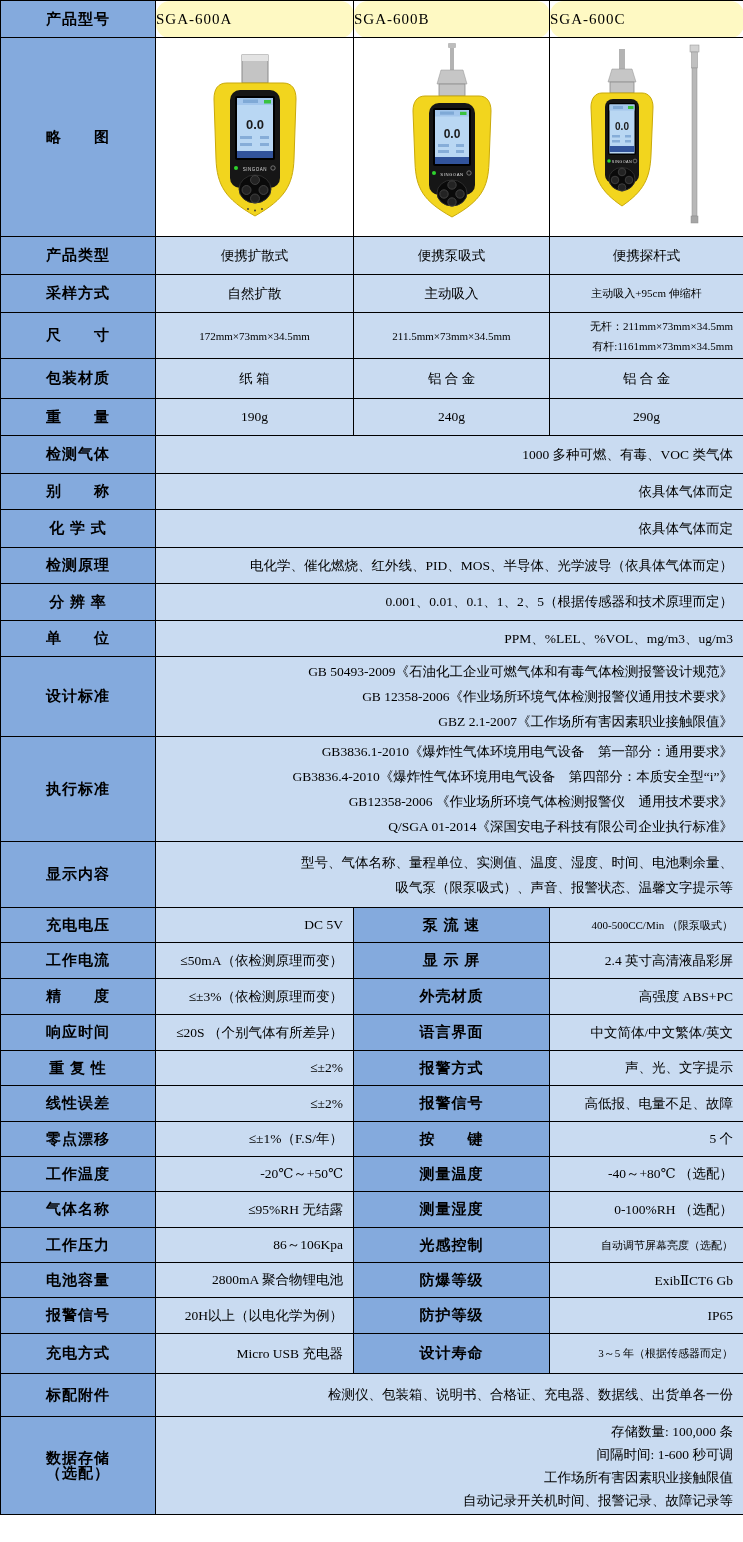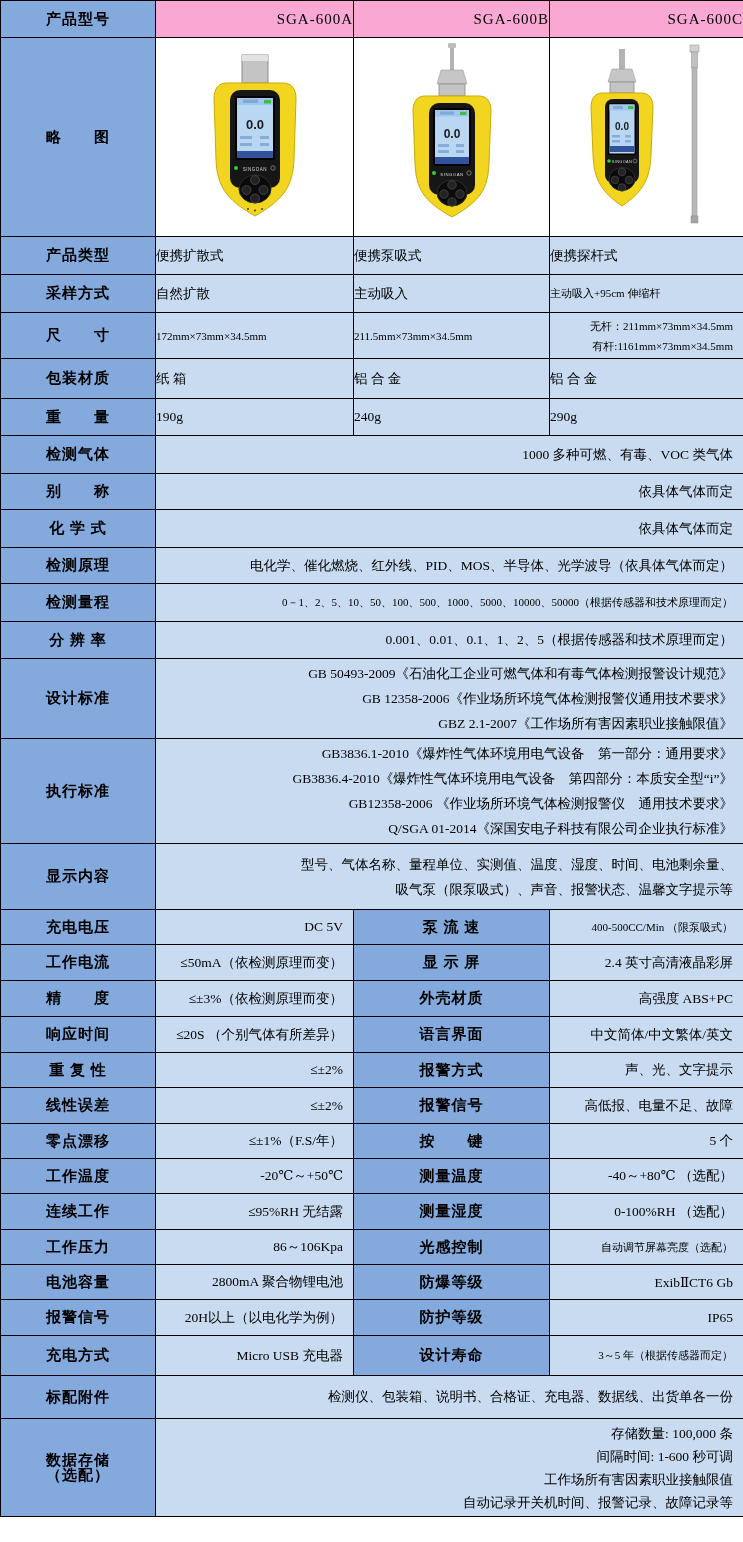--- a/index.html
+++ b/index.html
@@ -3,24 +3,24 @@
 <meta charset="utf-8">
 <style>
   html,body{margin:0;padding:0;background:#fff;}
   body{width:743px;font-family:"Liberation Serif","DejaVu Serif",serif;color:#000;}
   table.spec{border-collapse:collapse;table-layout:fixed;width:743px;}
   table.spec td, table.spec th{border:1px solid #000;overflow:hidden;padding:0;}
   
   .lbl{background:#84aadd;font-weight:bold;font-size:15px;text-align:center;vertical-align:middle;letter-spacing:1px;}
   
   .val{background:#c9dbf1;font-size:13.5px;vertical-align:middle;}
-  .val.center{text-align:left;}
+  .val.center{text-align:center;}
   .val.left{text-align:right;padding:2px 10px;}
   .val.tight{font-size:11px;white-space:nowrap;}
-  .hdrmodel{background:#f9a8d4;font-size:15px;text-align:right;vertical-align:middle;letter-spacing:1px;}
+  .hdrmodel{background:#fef9c3;font-size:15px;text-align:left;vertical-align:middle;letter-spacing:1px;border-radius:14px;}
   .imgcell{background:#ffffff;text-align:center;vertical-align:middle;}
   .lines div{line-height:25px;white-space:nowrap;}
   .lines{padding:4px 10px;}
   .dim div{line-height:20px;white-space:nowrap;}
   .storage div{line-height:23px;white-space:nowrap;}
   .twoline div{line-height:15px;}
   svg{display:block;margin:0 auto;}
 </style>
 </head>
 <body>
@@ -179,27 +179,27 @@
     <td class="val left" colspan="3">依具体气体而定</td>
   </tr>
   <tr style="height:38px">
     <th class="lbl">化 学 式</th>
     <td class="val left" colspan="3">依具体气体而定</td>
   </tr>
   <tr style="height:36px">
     <th class="lbl">检测原理</th>
     <td class="val left" colspan="3">电化学、催化燃烧、红外线、PID、MOS、半导体、光学波导（依具体气体而定）</td>
   </tr>
-  <tr style="height:38px">
-    <th class="lbl">检测量程</th>
-    <td class="val left tight" colspan="3">0－1、2、5、10、50、100、500、1000、5000、10000、50000（根据传感器和技术原理而定）</td>
-  </tr>
   <tr style="height:37px">
     <th class="lbl">分 辨 率</th>
     <td class="val left" colspan="3">0.001、0.01、0.1、1、2、5（根据传感器和技术原理而定）</td>
+  </tr>
+  <tr style="height:36px">
+    <th class="lbl">单　　位</th>
+    <td class="val left" colspan="3">PPM、%LEL、%VOL、mg/m3、ug/m3</td>
   </tr>
 
   <tr style="height:78px">
     <th class="lbl">设计标准</th>
     <td class="val left lines" colspan="3">
       <div>GB 50493-2009《石油化工企业可燃气体和有毒气体检测报警设计规范》</div>
       <div>GB 12358-2006《作业场所环境气体检测报警仪通用技术要求》</div>
       <div>GBZ 2.1-2007《工作场所有害因素职业接触限值》</div>
     </td>
   </tr>
@@ -262,21 +262,21 @@
     <th class="lbl">按　　键</th>
     <td class="val left">5 个</td>
   </tr>
   <tr style="height:35px">
     <th class="lbl">工作温度</th>
     <td class="val left">-20℃～+50℃</td>
     <th class="lbl">测量温度</th>
     <td class="val left">-40～+80℃ （选配）</td>
   </tr>
   <tr style="height:36px">
-    <th class="lbl">连续工作</th>
+    <th class="lbl">气体名称</th>
     <td class="val left">≤95%RH 无结露</td>
     <th class="lbl">测量湿度</th>
     <td class="val left">0-100%RH （选配）</td>
   </tr>
   <tr style="height:35px">
     <th class="lbl">工作压力</th>
     <td class="val left">86～106Kpa</td>
     <th class="lbl">光感控制</th>
     <td class="val left tight">自动调节屏幕亮度（选配）</td>
   </tr>

